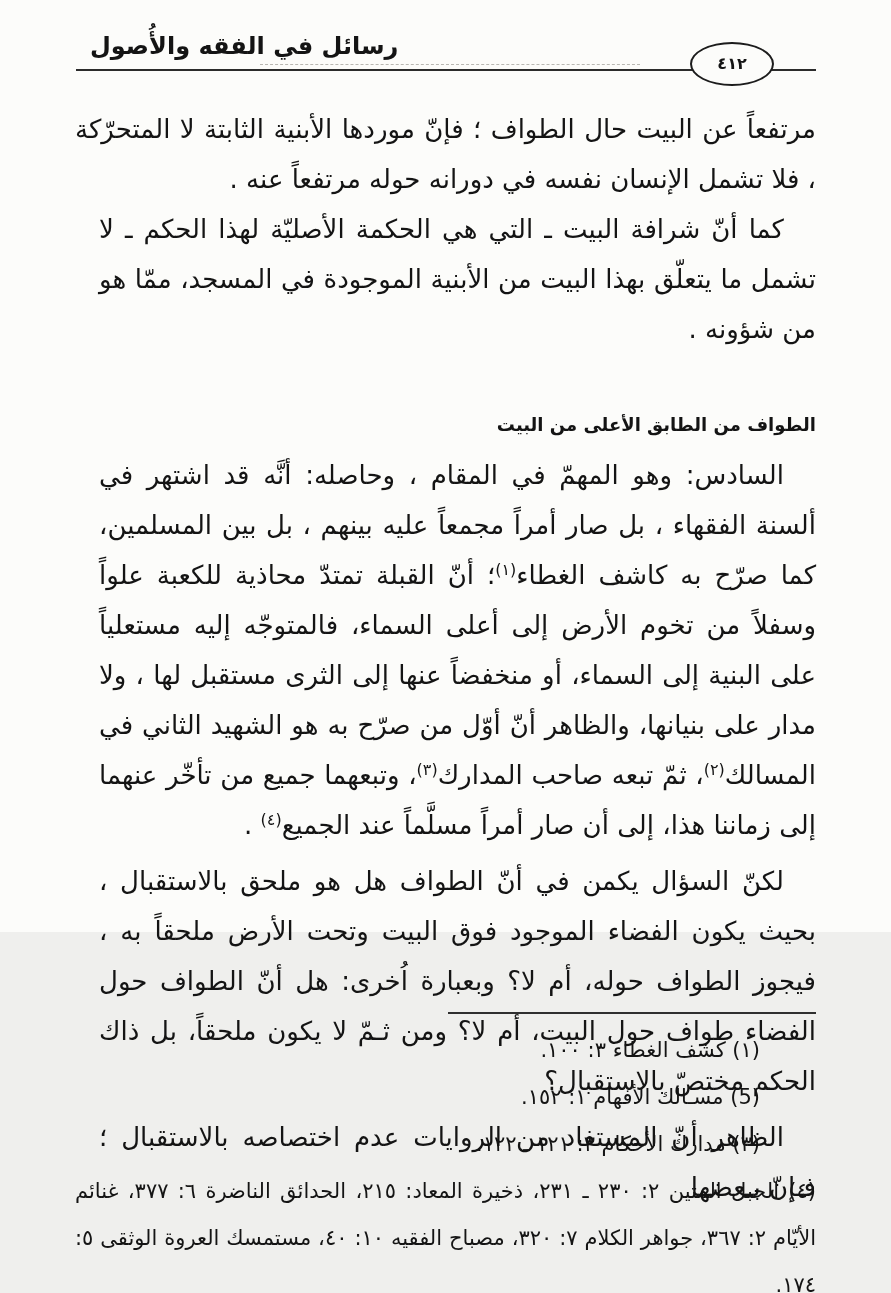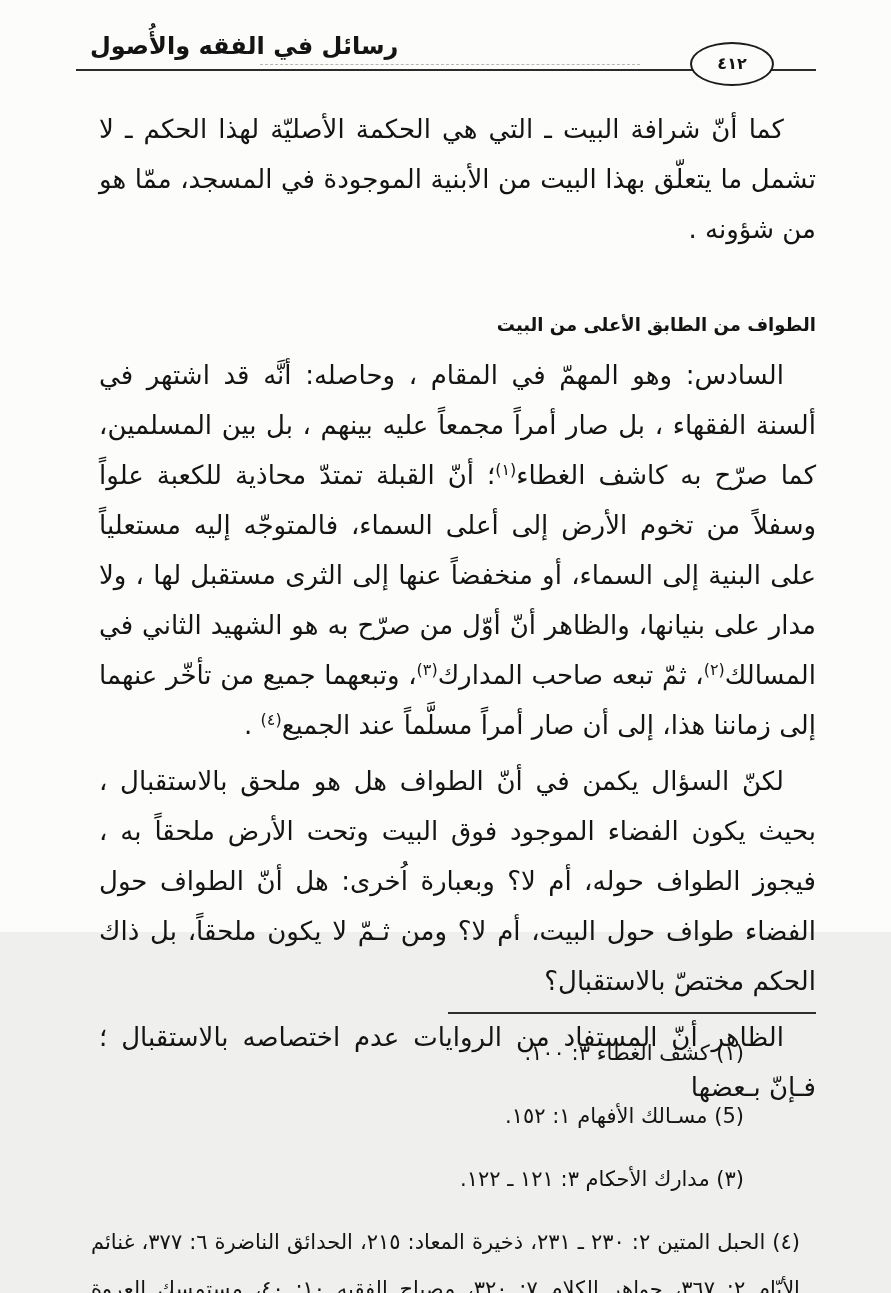--- a/index.html
+++ b/index.html
@@ -51,37 +51,38 @@
   .gap-sm{margin-top:6px !important;}
   
   .footnotes{
     position:absolute;top:1012px;right:75px;left:75px;
     font-size:21px;line-height:47px;
   }
   .fn-rule{
     width:368px;height:0;border-top:2px solid #2f2f2f;
     margin-bottom:13px;
   }
-  .footnotes p{margin:16px;text-align:right;}
+  .footnotes p{margin:0;text-align:right;}
   .footnotes p.short{padding-right:56px;}
   .footnotes p.long{text-align:justify;text-justify:inter-word;}
 </style>
 </head>
 <body>
 
 <div class="page">
 
   <div class="running-title">رسائل في الفقه والأُصول</div>
   <div class="header-rule-artifact"></div>
   <div class="header-rule"></div>
   <div class="page-badge">
     <span>٤١٢</span>
   </div>
 
   <div class="content">
+    <p>مرتفعاً عن البيت حال الطواف ؛ فإنّ موردها الأبنية الثابتة لا المتحرّكة ، فلا تشمل الإنسان نفسه في دورانه حوله مرتفعاً عنه .</p>
     <p class="indent">كما أنّ شرافة البيت ـ التي هي الحكمة الأصليّة لهذا الحكم ـ لا تشمل ما يتعلّق بهذا البيت من الأبنية الموجودة في المسجد، ممّا هو من شؤونه .</p>
 
     <p class="section-heading">الطواف من الطابق الأعلى من البيت</p>
 
     <p class="indent"><span class="lead-bold">السادس:</span><span> وهو المهمّ في المقام ، وحاصله: أنَّه قد اشتهر في ألسنة الفقهاء ، بل صار أمراً مجمعاً عليه بينهم ، بل بين المسلمين، كما صرّح به كاشف الغطاء</span><sup class="fnref">(١)</sup><span>؛ أنّ القبلة تمتدّ محاذية للكعبة علواً وسفلاً من تخوم الأرض إلى أعلى السماء، فالمتوجّه إليه مستعلياً على البنية إلى السماء، أو منخفضاً عنها إلى الثرى مستقبل لها ، ولا مدار على بنيانها، والظاهر أنّ أوّل من صرّح به هو الشهيد الثاني في المسالك</span><sup class="fnref">(٢)</sup><span>، ثمّ تبعه صاحب المدارك</span><sup class="fnref">(٣)</sup><span>، وتبعهما جميع من تأخّر عنهما إلى زماننا هذا، إلى أن صار أمراً مسلَّماً عند الجميع</span><sup class="fnref">(٤)</sup><span> .</span></p>
 
     <p class="indent gap-sm">لكنّ السؤال يكمن في أنّ الطواف هل هو ملحق بالاستقبال ، بحيث يكون الفضاء الموجود فوق البيت وتحت الأرض ملحقاً به ، فيجوز الطواف حوله، أم لا؟ وبعبارة اُخرى: هل أنّ الطواف حول الفضاء طواف حول البيت، أم لا؟ ومن ثـمّ لا يكون ملحقاً، بل ذاك الحكم مختصّ بالاستقبال؟</p>
     <p class="indent gap-sm">الظاهر أنّ المستفاد من الروايات عدم اختصاصه بالاستقبال ؛ فـإنّ بـعضها</p>
   </div>
 

